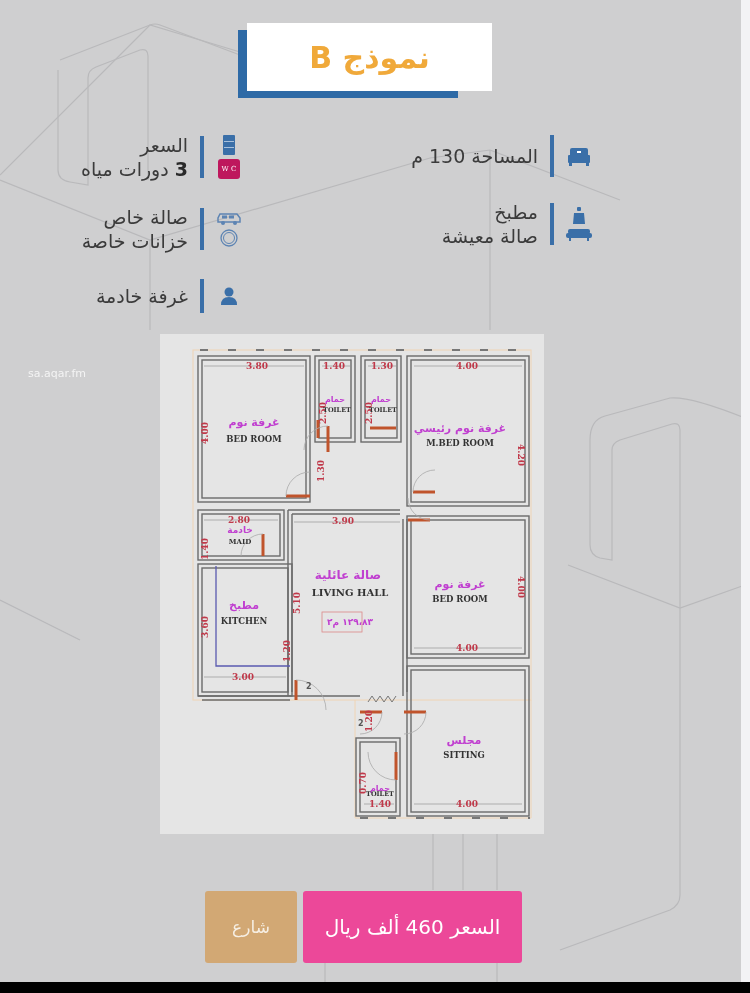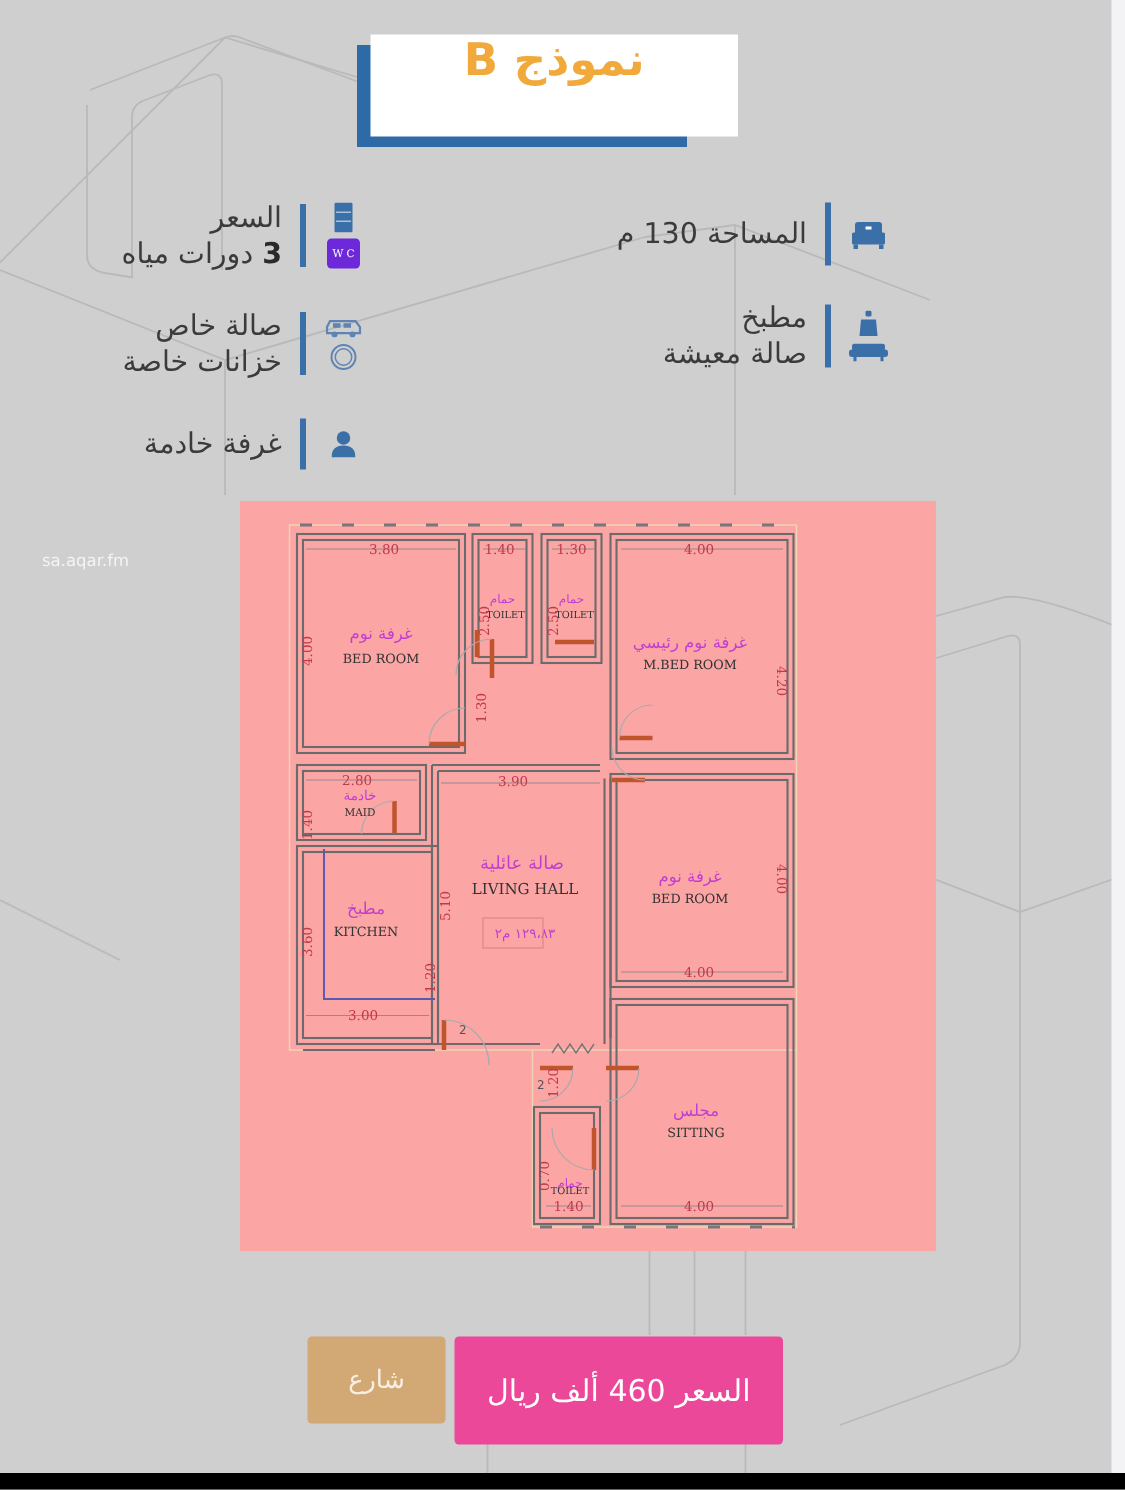--- a/index.html
+++ b/index.html
@@ -3,40 +3,40 @@
 <meta charset="utf-8">
 <style>
   html,body{margin:0;padding:0;}
   body{width:750px;height:993px;position:relative;overflow:hidden;background:#cfcfd0;font-family:"DejaVu Sans",sans-serif;}
   .bgsvg{position:absolute;left:0;top:0;width:750px;height:993px;}
   .right-strip{position:absolute;left:741px;top:0;width:9px;height:982px;background:#f3f3f5;}
   .bottom-bar{position:absolute;left:0;top:982px;width:750px;height:11px;background:#000;}
 
   
   .title-shadow{position:absolute;left:238px;top:30px;width:220px;height:68px;background:#2e6aa6;}
-  .title-box{position:absolute;left:247px;top:23px;width:245px;height:68px;background:#fff;display:flex;justify-content:center;}
+  .title-box{position:absolute;left:247px;top:23px;width:245px;height:68px;background:#fff;display:flex;align-items:center;justify-content:center;}
   .title-text{color:#f0a93a;font-weight:bold;font-size:30px;direction:rtl;}
 
   
   .feat{position:absolute;display:flex;flex-direction:row-reverse;align-items:center;}
   .feat .icons{width:26px;display:flex;flex-direction:column;align-items:center;gap:4px;}
   .feat .bar{width:4px;background:#3a6fa8;margin:0 12px;}
   .feat .txt{direction:rtl;text-align:right;color:#3b3b3b;font-size:19px;line-height:24px;}
   .feat .txt b{font-weight:bold;color:#2a2a2a;}
 
   .watermark{position:absolute;left:6px;top:365px;color:#f4f4f4;}
   .wm-ar{font-size:46px;line-height:46px;direction:rtl;opacity:.9;}
   .wm-url{font-size:11px;margin-left:22px;margin-top:2px;}
 
   
-  .plan-card{position:absolute;left:160px;top:334px;width:464px;height:500px;background:#fca5a5;}
+  .plan-card{position:absolute;left:160px;top:334px;width:384px;height:500px;background:#e5e5e5;font-weight:bold;}
   .plan-svg{position:absolute;left:0;top:0;width:408px;height:500px;}
 
   
-  .share-btn{position:absolute;left:205px;top:891px;width:92px;height:58px;background:#d2a874;border-radius:3px;color:#f6efe4;font-size:17px;display:flex;align-items:center;justify-content:center;direction:rtl;}
+  .share-btn{position:absolute;left:205px;top:891px;width:92px;height:72px;background:#d2a874;border-radius:3px;color:#f6efe4;font-size:17px;display:flex;align-items:center;justify-content:center;direction:rtl;}
   .price-btn{position:absolute;left:303px;top:891px;width:219px;height:72px;background:#ec4899;border-radius:3px;color:#fff;font-size:20px;font-weight:normal;display:flex;align-items:center;justify-content:center;direction:rtl;}
 </style>
 </head>
 <body>
 
 <svg class="bgsvg" viewBox="0 0 750 993">
   <g fill="none" stroke="#b9b9bb" stroke-width="1.2">
     <path d="M0 175 L150 25 L250 55"></path>
     <path d="M60 60 Q60 60 150 25 Q155 23 160 25 L240 55"></path>
     <path d="M58 70 L58 170 Q58 180 70 182 L88 185 L88 78 Q88 70 96 67 L140 50 Q148 48 148 56 L148 180"></path>
@@ -99,21 +99,21 @@
   </div>
 </div>
 
 <div class="feat" style="right:508px;top:133px;">
   <div class="icons">
     <svg width="14" height="20" viewBox="0 0 14 20">
         <rect x="1" y="0" width="12" height="20" rx="1" fill="#3a6fa8"></rect>
         <rect x="2" y="6" width="10" height="1" fill="#a9c1dc"></rect>
         <rect x="2" y="12" width="10" height="1" fill="#a9c1dc"></rect>
       </svg>
-    <div style="width:22px;height:20px;background:#6d28d9;border-radius:3px;color:#fff;font-size:7px;display:flex;align-items:center;justify-content:center;font-family:'DejaVu Serif',serif;">W C</div>
+    <div style="width:22px;height:20px;background:#be185d;border-radius:3px;color:#fff;font-size:7px;display:flex;align-items:center;justify-content:center;font-family:'DejaVu Serif',serif;">W C</div>
   </div>
   <div class="bar" style="height:42px"></div>
   <div class="txt">
     <div>السعر</div>
     <div><b>3</b> <span>دورات مياه</span></div>
   </div>
 </div>
 
 <div class="feat" style="right:508px;top:205px;">
   <div class="icons">

